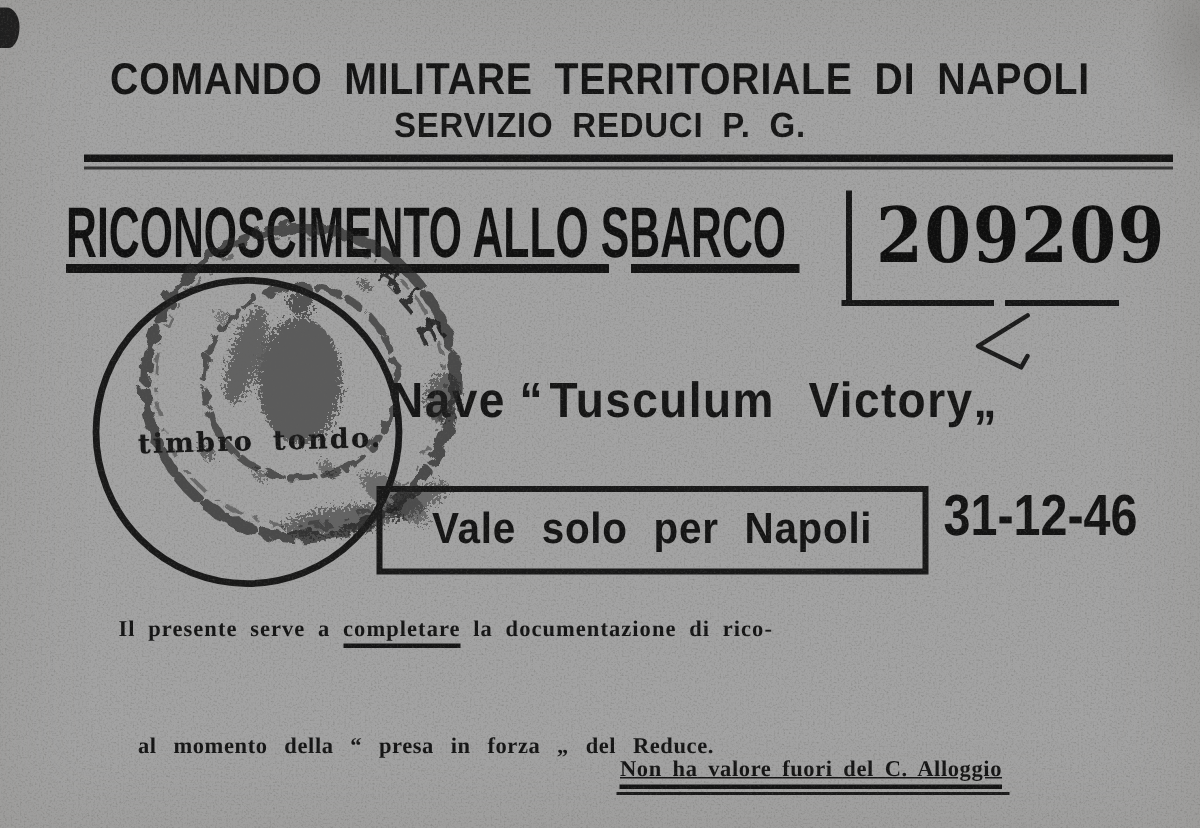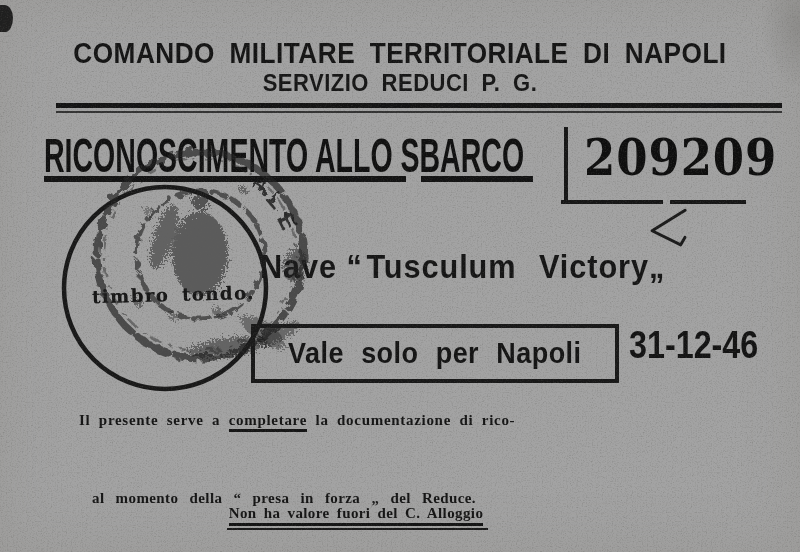--- a/index.html
+++ b/index.html
@@ -88,21 +88,21 @@
   }
 
   
   .note{
     font-family:"Liberation Serif",serif;font-weight:700;
     font-size:15px;line-height:26px;color:#141414;white-space:nowrap;
   }
   .n1{left:79px;top:407px;letter-spacing:.7px;word-spacing:4px;}
   .n2{left:44px;top:437px;letter-spacing:.3px;word-spacing:4px;}
   .n3{left:44px;top:485px;letter-spacing:.4px;word-spacing:7px;margin-left:48px;}
-  .n4{left:0;width:668px;top:500px;text-align:center;text-indent:44px;letter-spacing:.4px;word-spacing:3px;}
+  .n4{left:0;width:668px;top:500px;text-align:right;text-indent:44px;letter-spacing:.4px;word-spacing:3px;text-decoration:underline;}
   .u{border-bottom:3px solid #151515;padding-bottom:1px;}
   .uu{position:relative;border-bottom:3.5px solid #141414;padding-bottom:2px;}
   .uu::after{
     content:"";position:absolute;left:-2px;right:-5px;bottom:-7px;height:2px;background:#1a1a1a;
   }
 
   .corner-blob{
     left:0;top:5px;width:13px;height:27px;background:#151515;
     border-radius:0 70% 60% 0 / 0 50% 55% 0;opacity:.92;
   }

